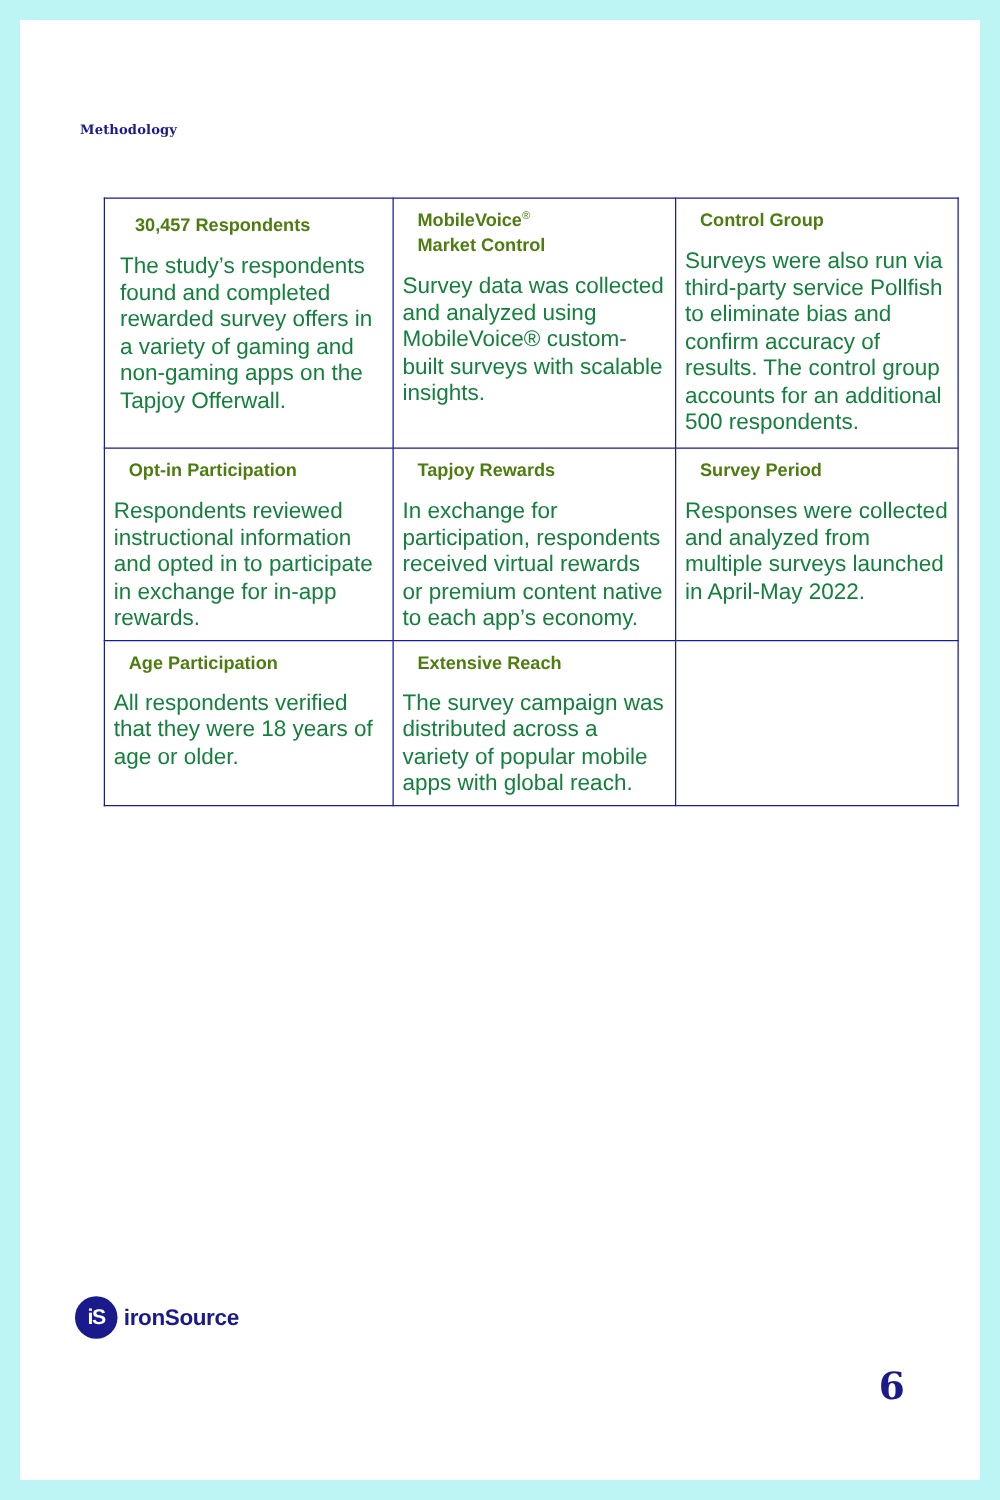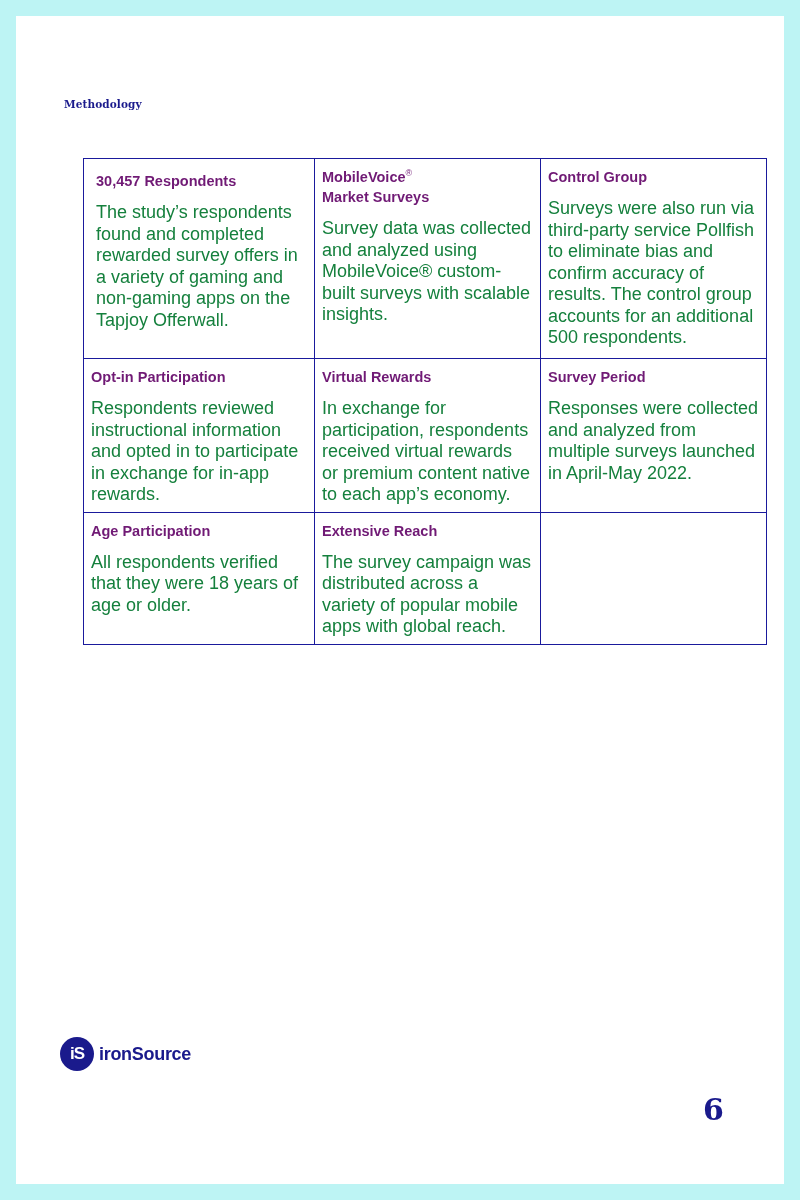--- a/index.html
+++ b/index.html
@@ -35,22 +35,22 @@
     vertical-align: top;
     padding: 8px 7px 6px 7px;
     width: 211px;
   }
   table.method tr.row0 td { height: 181px; }
   table.method tr.row1 td { height: 138px; }
   table.method tr.row2 td { height: 116px; }
   .cell-title {
     font-weight: bold; font-size: 14.5px;
     line-height: 20px;
-    margin: 0 0 11px 0;
-    color: #701a75;
+    margin: 0 0 11px 12px;
+    color: #4d7c0f;
   }
   .cell-title sup { font-size: 9px; line-height: 0; vertical-align: 6px; font-weight: normal; }
   .cell-body {
     font-size: 18px; line-height: 21.5px;
     color: #15803d;
     margin: 0;
   }
   .row0 td.c0 { padding-left: 12px; padding-top: 12px; }
   .footer-logo {
     position: absolute; left: 44px; top: 1021px;
@@ -84,35 +84,35 @@
   <div class="section-label">Methodology</div>
 
   <table class="method">
     <tbody>
         <tr class="row0">
       <td class="c0">
         <div class="cell-title">30,457 Respondents</div>
         <p class="cell-body">The study’s respondents found and completed rewarded survey offers in a variety of gaming and non-gaming apps on the Tapjoy Offerwall.</p>
       </td>
       <td>
-        <div class="cell-title"><span>MobileVoice</span><sup>®</sup><br><span>Market Surveys</span></div>
+        <div class="cell-title"><span>MobileVoice</span><sup>®</sup><br><span>Market Control</span></div>
         <p class="cell-body">Survey data was collected and analyzed using MobileVoice® custom-built surveys with scalable insights.</p>
       </td>
       <td>
         <div class="cell-title">Control Group</div>
         <p class="cell-body">Surveys were also run via third-party service Pollfish to eliminate bias and confirm accuracy of results. The control group accounts for an additional 500 respondents.</p>
       </td>
     </tr>
     <tr class="row1">
       <td>
         <div class="cell-title">Opt-in Participation</div>
         <p class="cell-body">Respondents reviewed instructional information and opted in to participate in exchange for in-app rewards.</p>
       </td>
       <td>
-        <div class="cell-title">Virtual Rewards</div>
+        <div class="cell-title">Tapjoy Rewards</div>
         <p class="cell-body">In exchange for participation, respondents received virtual rewards or premium content native to each app’s economy.</p>
       </td>
       <td>
         <div class="cell-title">Survey Period</div>
         <p class="cell-body">Responses were collected and analyzed from multiple surveys launched in April-May 2022.</p>
       </td>
     </tr>
     <tr class="row2">
       <td>
         <div class="cell-title">Age Participation</div>

